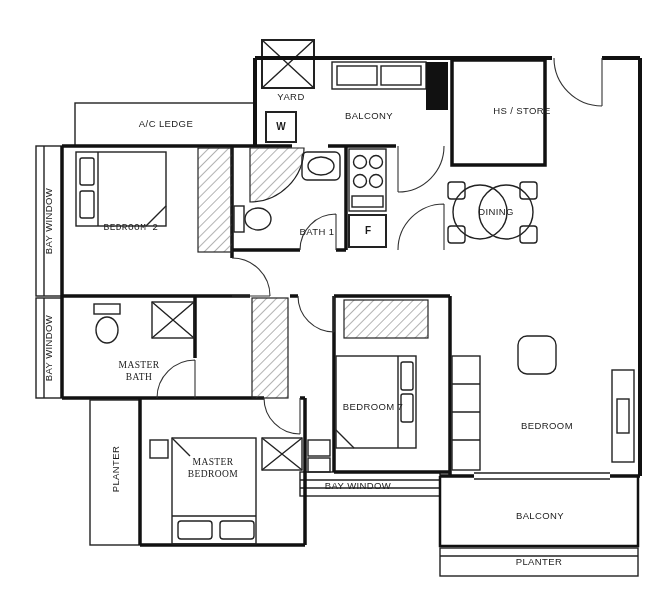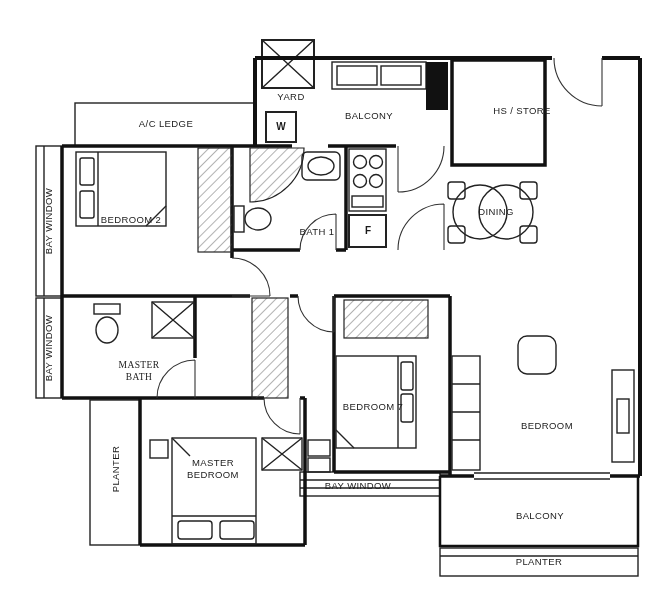--- a/index.html
+++ b/index.html
@@ -181,27 +181,27 @@
     </g>
   </svg>
 
 
   <span class="lbl" style="left:166px; top:124px;">A/C LEDGE</span>
   <span class="lbl" style="left:291px; top:97px;">YARD</span>
   <span class="lbl boxlabel" style="left:281px; top:127px;">W</span>
   <span class="lbl" style="left:369px; top:116px;">BALCONY</span>
   <span class="lbl" style="left:522px; top:111px;">HS / STORE</span>
   <span class="lbl boxlabel" style="left:368px; top:231px;">F</span>
-  <span class="lbl" style="left:131px; top:220px;">BEDROOM 2</span>
+  <span class="lbl" style="left:131px; top:228px;font-family:Liberation Mono, monospace;">BEDROOM 2</span>
   <span class="lbl" style="left:317px; top:232px;">BATH 1</span>
   <span class="lbl" style="left:496px; top:212px;">DINING</span>
   <span class="lbl vert" style="left:49px; top:221px;">BAY WINDOW</span>
   <span class="lbl vert" style="left:49px; top:348px;">BAY WINDOW</span>
   <span class="lbl wrap" style="left:139px; top:372px; width:62px;font-family:Liberation Serif, serif;">MASTER BATH</span>
   <span class="lbl" style="left:373px; top:407px;">BEDROOM 7</span>
   <span class="lbl" style="left:547px; top:426px;">BEDROOM</span>
-  <span class="lbl wrap" style="left:213px; top:469px; width:64px;">MASTER BEDROOM</span>
+  <span class="lbl wrap" style="left:213px; top:469px; width:64px;font-family:Liberation Serif, serif;">MASTER BEDROOM</span>
   <span class="lbl vert" style="left:116px; top:469px;">PLANTER</span>
   <span class="lbl" style="left:358px; top:486px;">BAY WINDOW</span>
   <span class="lbl" style="left:540px; top:516px;text-align:center;">BALCONY</span>
   <span class="lbl" style="left:539px; top:562px;">PLANTER</span>
 
 </div>
 
 </body></html>

